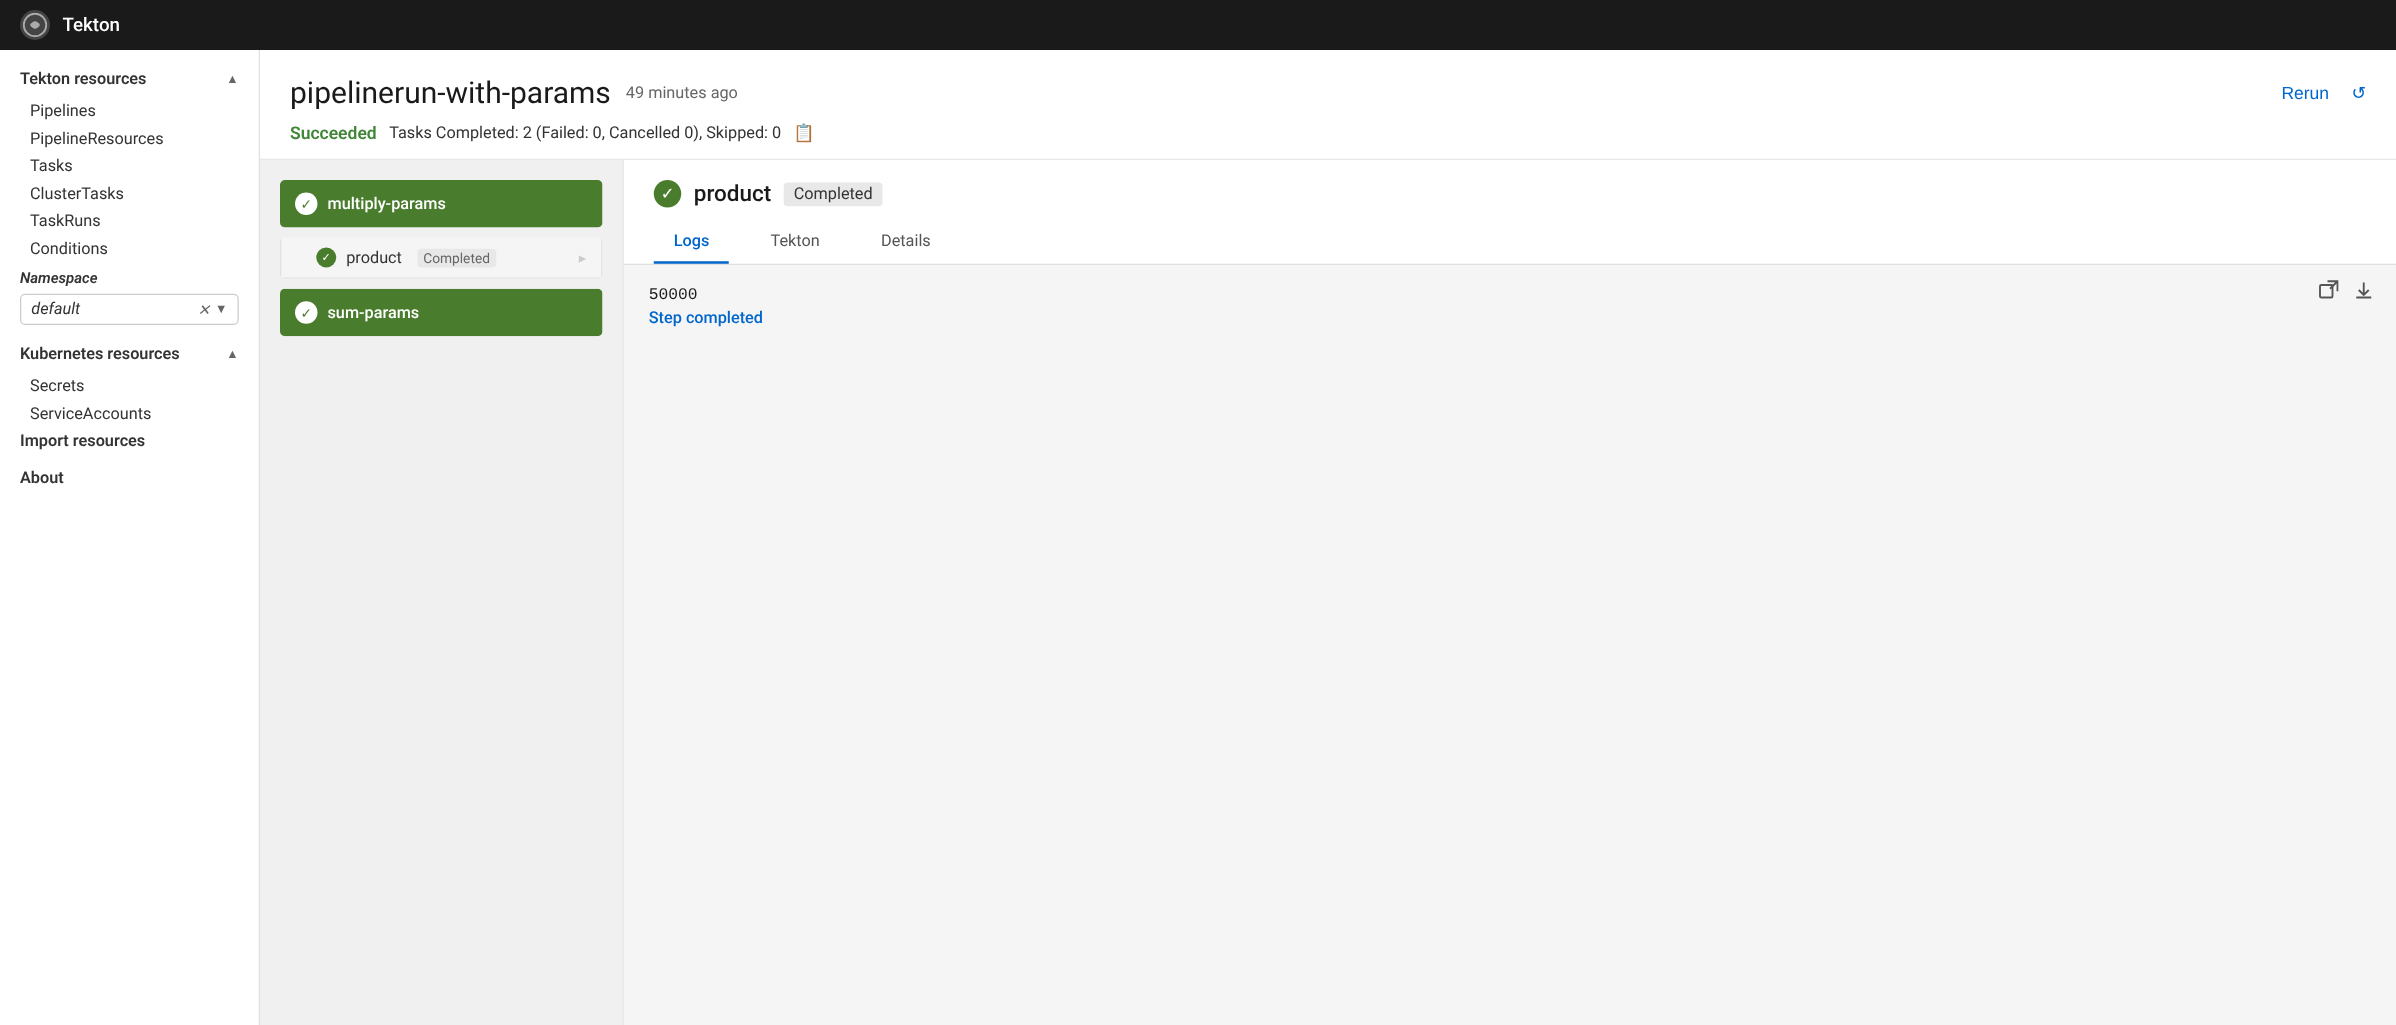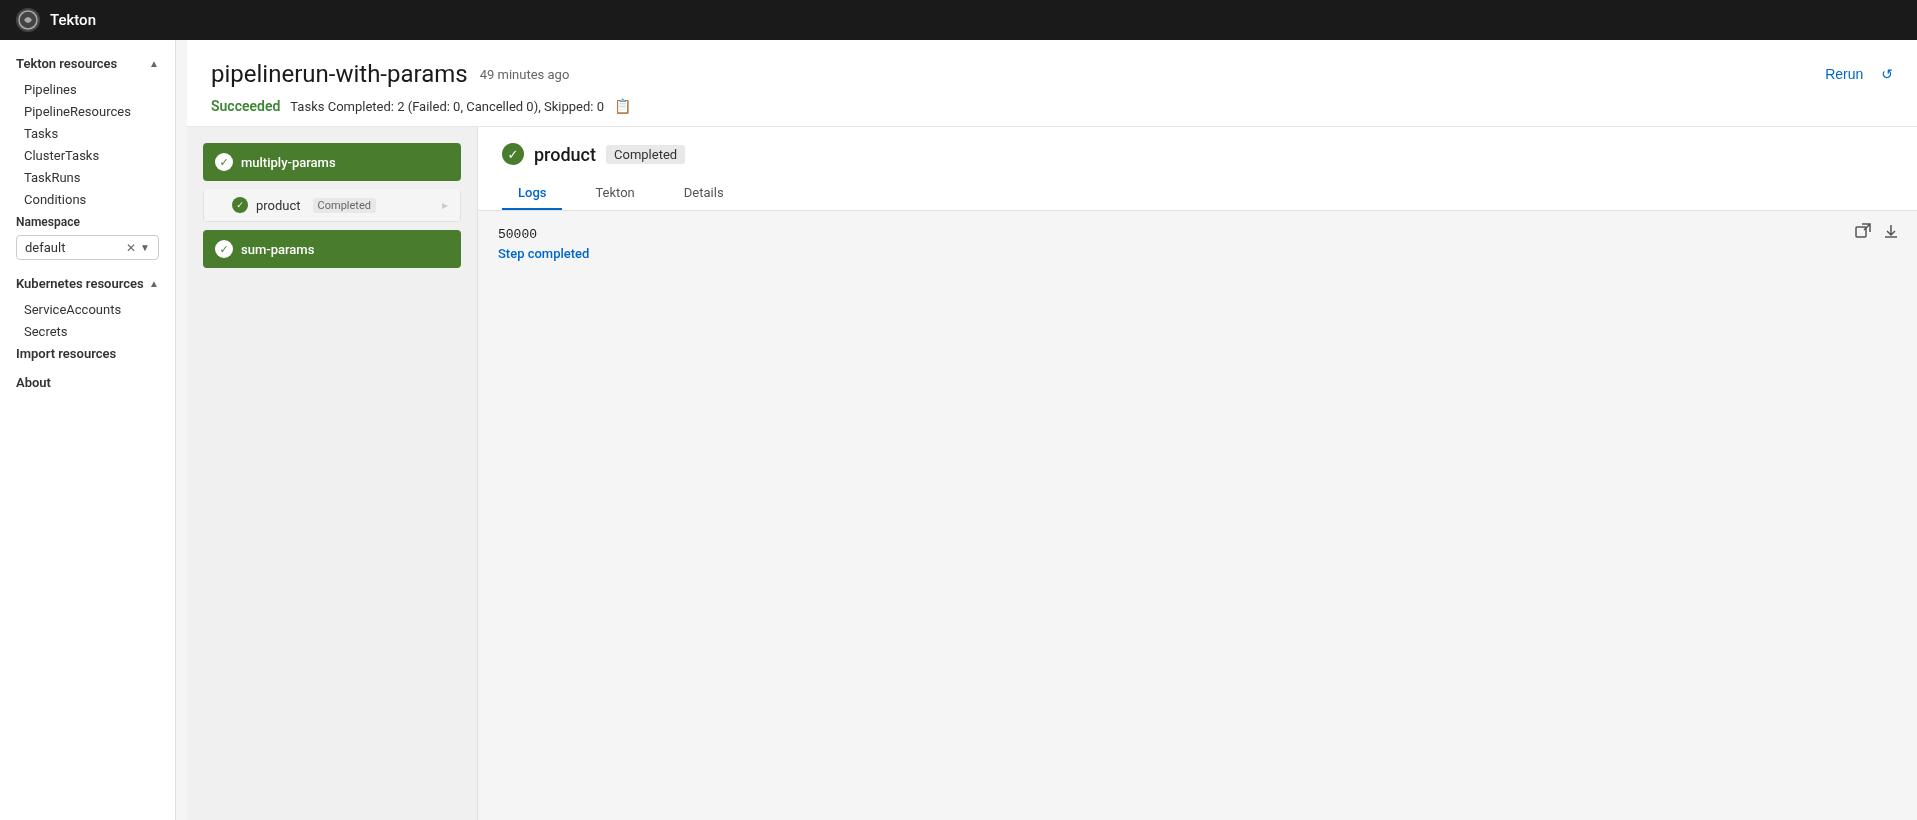--- a/index.html
+++ b/index.html
@@ -27,21 +27,21 @@
 
     
     .main-layout {
       display: flex;
       flex: 1;
       overflow: hidden;
     }
 
     
     .sidebar {
-      width: 176px;
+      width: 208px;
       background: #fff;
       border-right: 1px solid #e0e0e0;
       display: flex;
       flex-direction: column;
       overflow-y: auto;
       flex-shrink: 0;
       padding-top: 8px;
     }
     .sidebar-section-header {
       display: flex;
@@ -66,20 +66,21 @@
     }
     .sidebar-item.active {
       background: #e8f4fd;
       border-left: 3px solid #0066cc;
       padding-left: 21px;
       font-weight: 500;
       color: #0066cc;
     }
     .sidebar-namespace {
       padding: 8px 16px;
+      font-style: italic;
     }
     .sidebar-namespace-label {
       font-size: 12px;
       font-weight: 600;
       color: #333;
       margin-bottom: 6px;
     }
     .namespace-select {
       display: flex;
       align-items: center;
@@ -100,21 +101,20 @@
       color: #333;
     }
 
     
     .content {
       flex: 1;
       display: flex;
       flex-direction: column;
       overflow: hidden;
       background: #fff;
-      margin-left: 11px;
     }
 
     
     .page-header {
       padding: 20px 24px 12px 24px;
       border-bottom: 1px solid #e8e8e8;
       background: #fff;
       flex-shrink: 0;
     }
     .page-title-row {
@@ -388,24 +388,24 @@
         <span class="namespace-clear">✕</span>
         <span class="namespace-arrow">▼</span>
       </div>
     </div>
 
     <div class="sidebar-section-header">
       <span>Kubernetes resources</span>
       <span class="chevron">▲</span>
     </div>
     <div class="sidebar-item">
+      <span>Secrets</span>
+    </div>
+    <div class="sidebar-item">
       <span>ServiceAccounts</span>
-    </div>
-    <div class="sidebar-item">
-      <span>Secrets</span>
     </div>
 
     <div class="sidebar-top-item">
       <span>Import resources</span>
     </div>
     <div class="sidebar-top-item">
       <span>About</span>
     </div>
   </nav>
 

